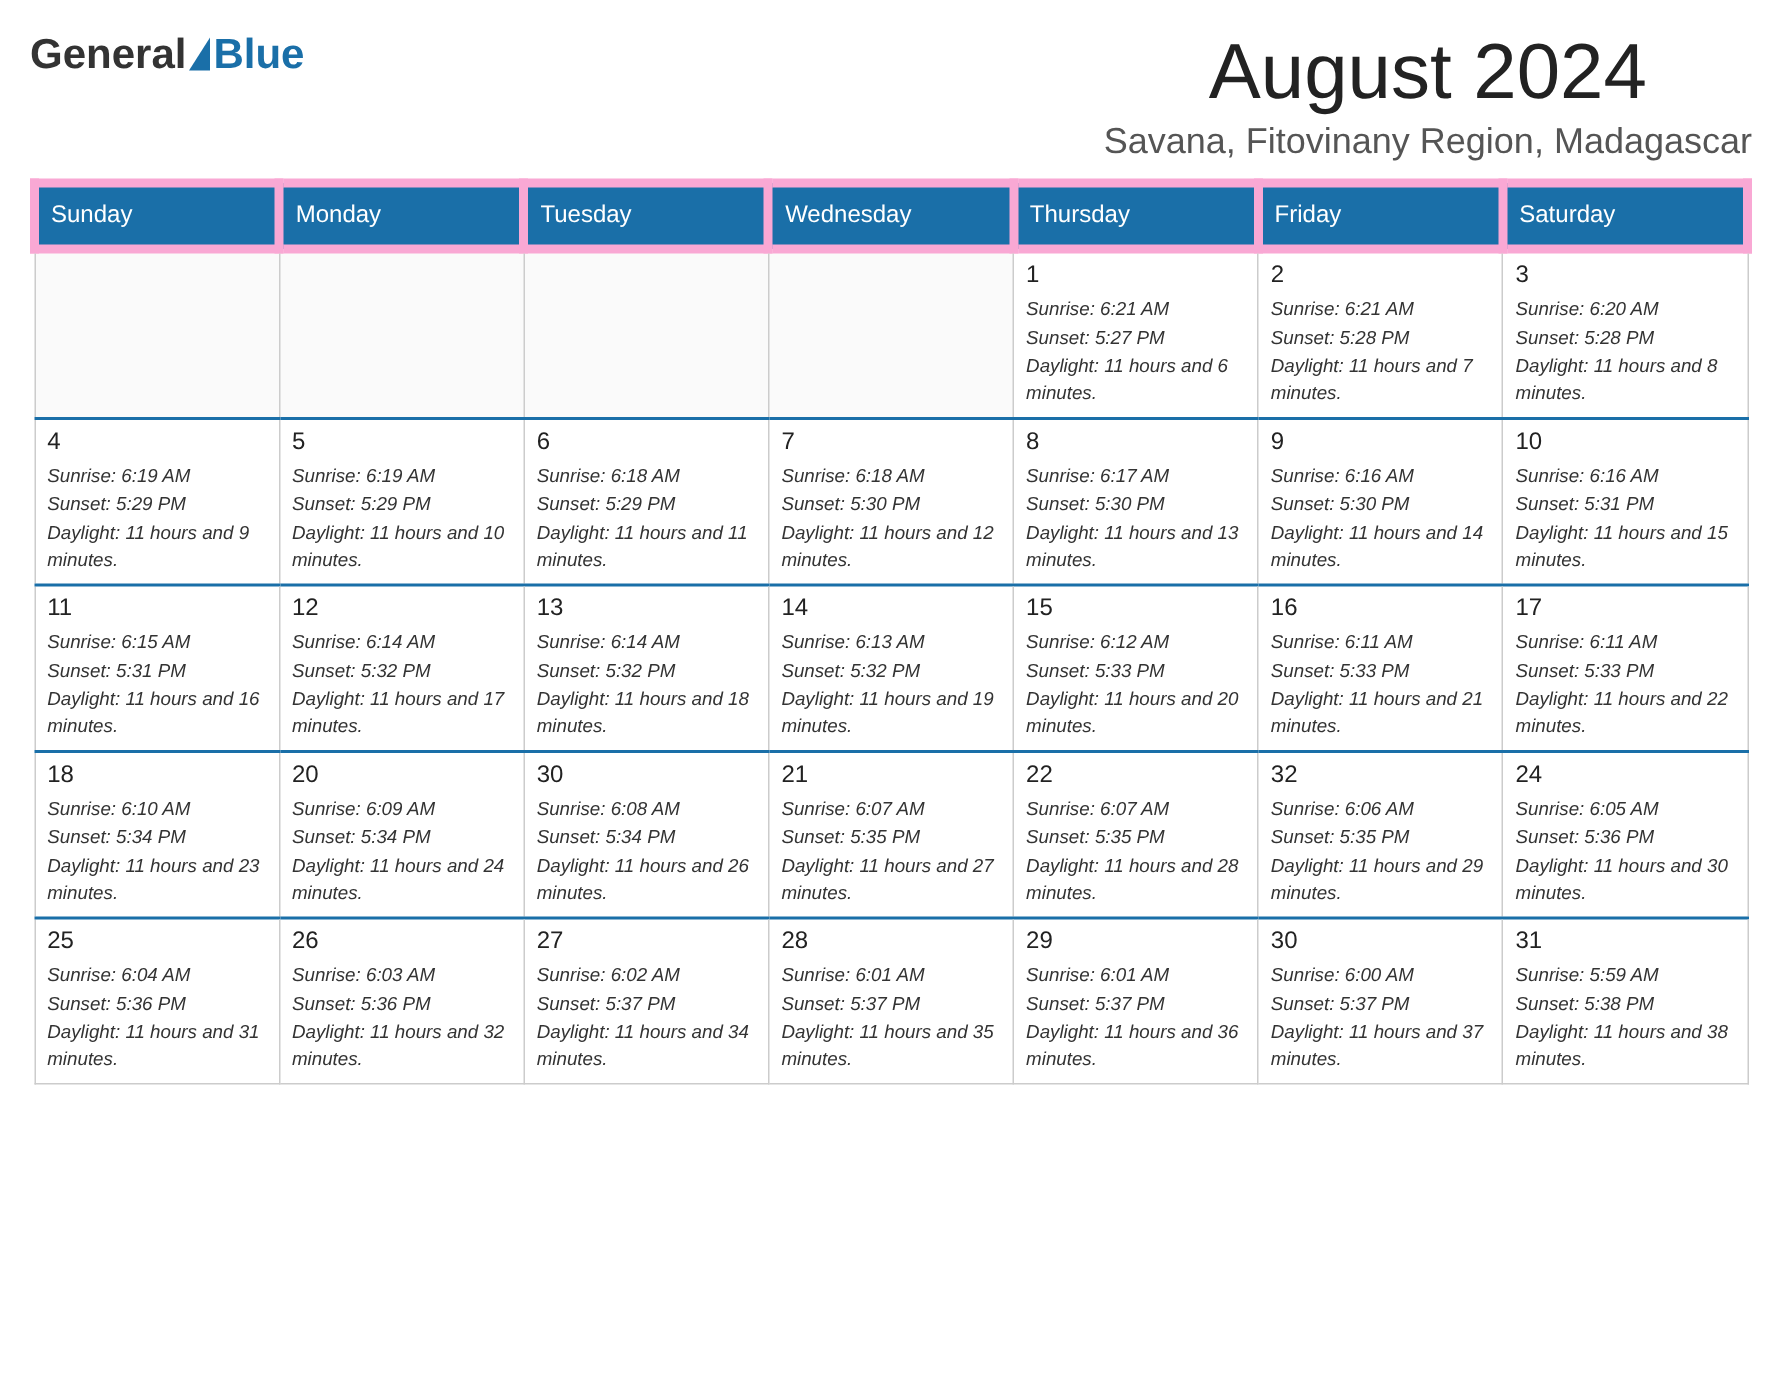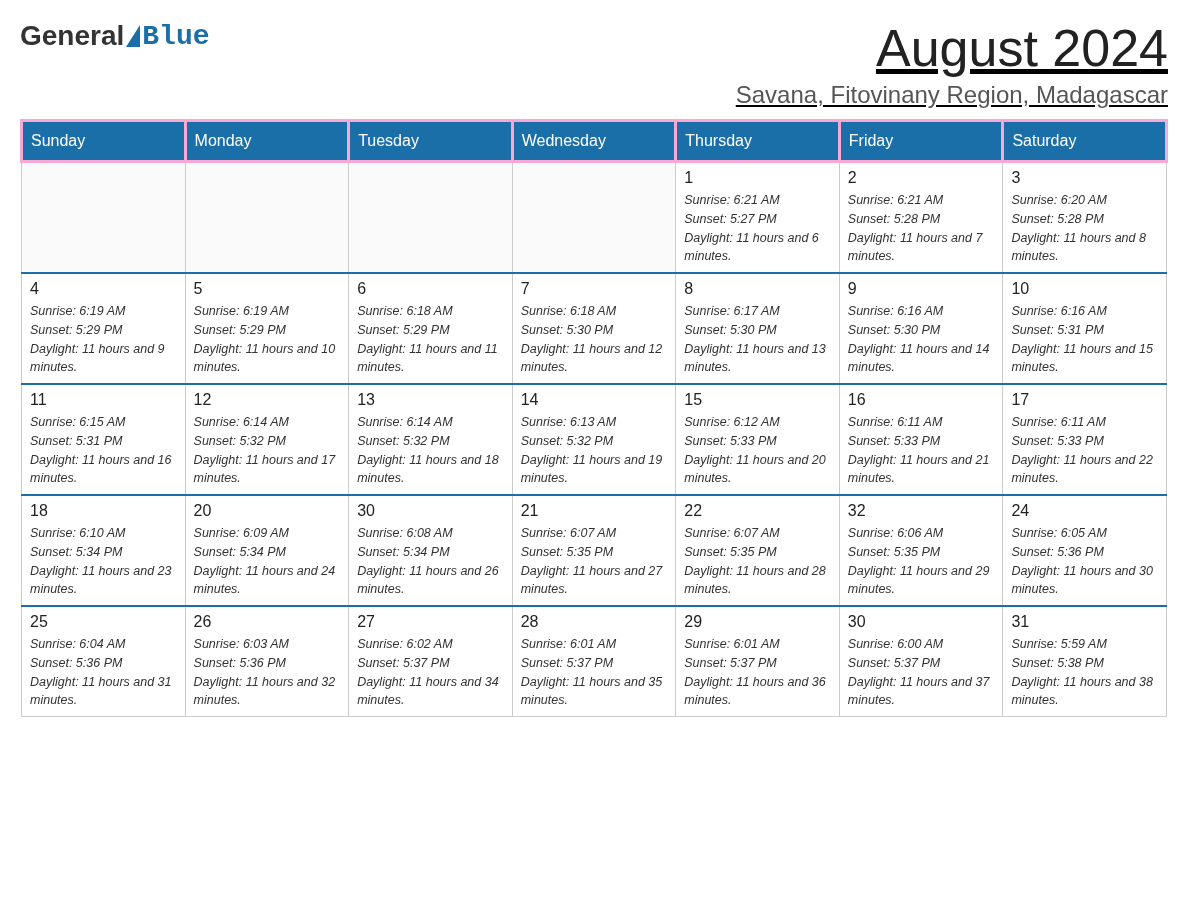--- a/index.html
+++ b/index.html
@@ -36,25 +36,23 @@
       border-left: 14px solid transparent;
       border-right: 0px solid transparent;
       border-bottom: 22px solid #1a6fa8;
       margin: 0 2px;
       display: inline-block;
     }
     .logo-blue {
       color: #1a6fa8;
       font-size: 28px;
       font-weight: bold;
-      font-family: Liberation Mono, monospace;
     }
     .title-section {
-      text-align: right;
-      text-decoration: underline;
+      text-align: center;
     }
     .month-title {
       font-size: 52px;
       font-weight: normal;
       color: #222;
       line-height: 1.1;
     }
     .location-title {
       font-size: 24px;
       color: #555;
@@ -65,21 +63,21 @@
       border-collapse: collapse;
       margin-top: 10px;
     }
     .calendar th {
       background-color: #1a6fa8;
       color: #fff;
       padding: 10px 8px;
       text-align: left;
       font-size: 16px;
       font-weight: normal;
-      border: 3px solid #f9a8d4;
+      border: 6px solid #f9a8d4;
     }
     .calendar td {
       border: 1px solid #ccc;
       vertical-align: top;
       padding: 6px 8px;
       width: 14.28%;
       font-size: 13px;
       color: #333;
       height: 110px;
     }

